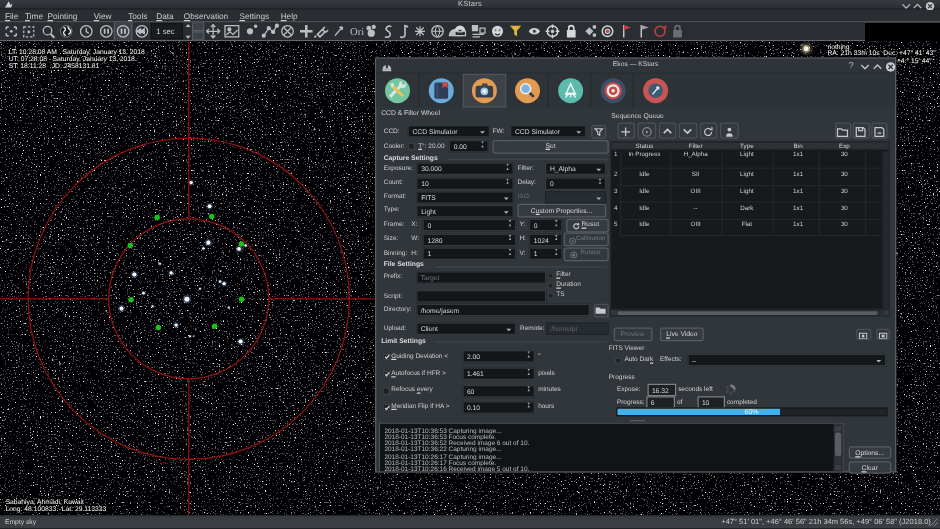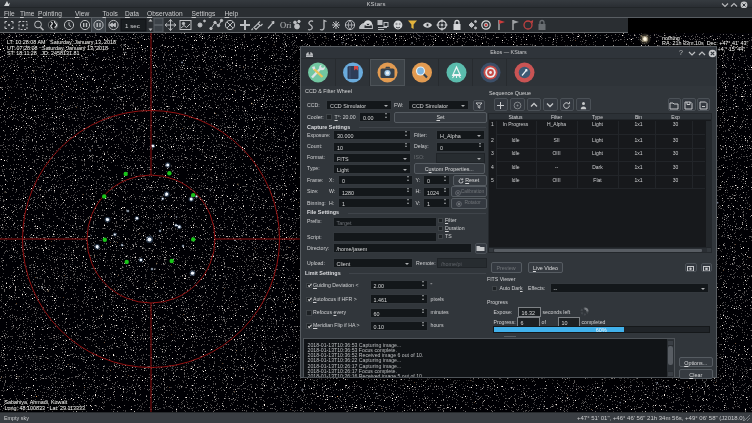--- a/index.html
+++ b/index.html
@@ -4,21 +4,21 @@
 *{margin:0;padding:0;box-sizing:border-box}
 html,body{width:752px;height:423px;overflow:hidden;background:#000}body{filter:opacity(0.999)}
 #root{position:absolute;left:0;top:0;width:752px;height:423px;font-family:"Liberation Sans",sans-serif;color:#d6d7d8}
 .abs{position:absolute}
 
 #titlebar{left:0;top:0;width:752px;height:8px;background:linear-gradient(#363b40,#2a2e33);border-bottom:1px solid #222629;font-size:6px;color:#c9cacc}
 #titlebar .tt{position:absolute;left:0;right:0;top:1px;text-align:center;letter-spacing:.2px}
 #menubar{left:0;top:8px;width:752px;height:10px;background:#2a2e32;border-bottom:1px solid #595e63;font-size:6.6px;color:#c9cacc}
 #menubar span{position:absolute;top:1.5px}
 #menubar u{text-decoration:underline;text-underline-offset:1px}
-#toolbar{left:0;top:18px;width:628px;height:15px;background:#2a2e32;border-bottom:1px solid #64686c}
+#toolbar{left:0;top:18px;width:692px;height:15px;background:#2a2e32;border-bottom:1px solid #64686c}
 
 #sky{left:0;top:33px;width:752px;height:379px;background:#000;overflow:hidden}
 .skytext{position:absolute;font-size:5.4px;color:#fff;text-shadow:0 0 1px #000,1px 1px 0 #000;white-space:pre;line-height:5.5px}
 
 #statusbar{left:0;top:412px;width:752px;height:11px;background:#3a3e43;border-top:1px solid #26292c;font-size:5.4px;color:#cdced0}
 
 #ekos{left:300px;top:46px;width:417px;height:332px;background:#31363b;border:1px solid #585d62;box-shadow:0 1px 4px rgba(0,0,0,.6);font-size:5.4px;color:#d6d7d8}
 #ekos .titl{position:absolute;left:0;top:0;width:100%;height:12px;background:#2f343a;border-bottom:1px solid #282c30;text-align:center;font-size:5.4px;color:#cbccce;padding-top:2px}
 .modbar{position:absolute;left:0;top:12px;width:100%;height:27px;background:#2e3338}
 .modcell{position:absolute;top:0;height:27px;width:34px;border-right:1px solid #272b2f}

